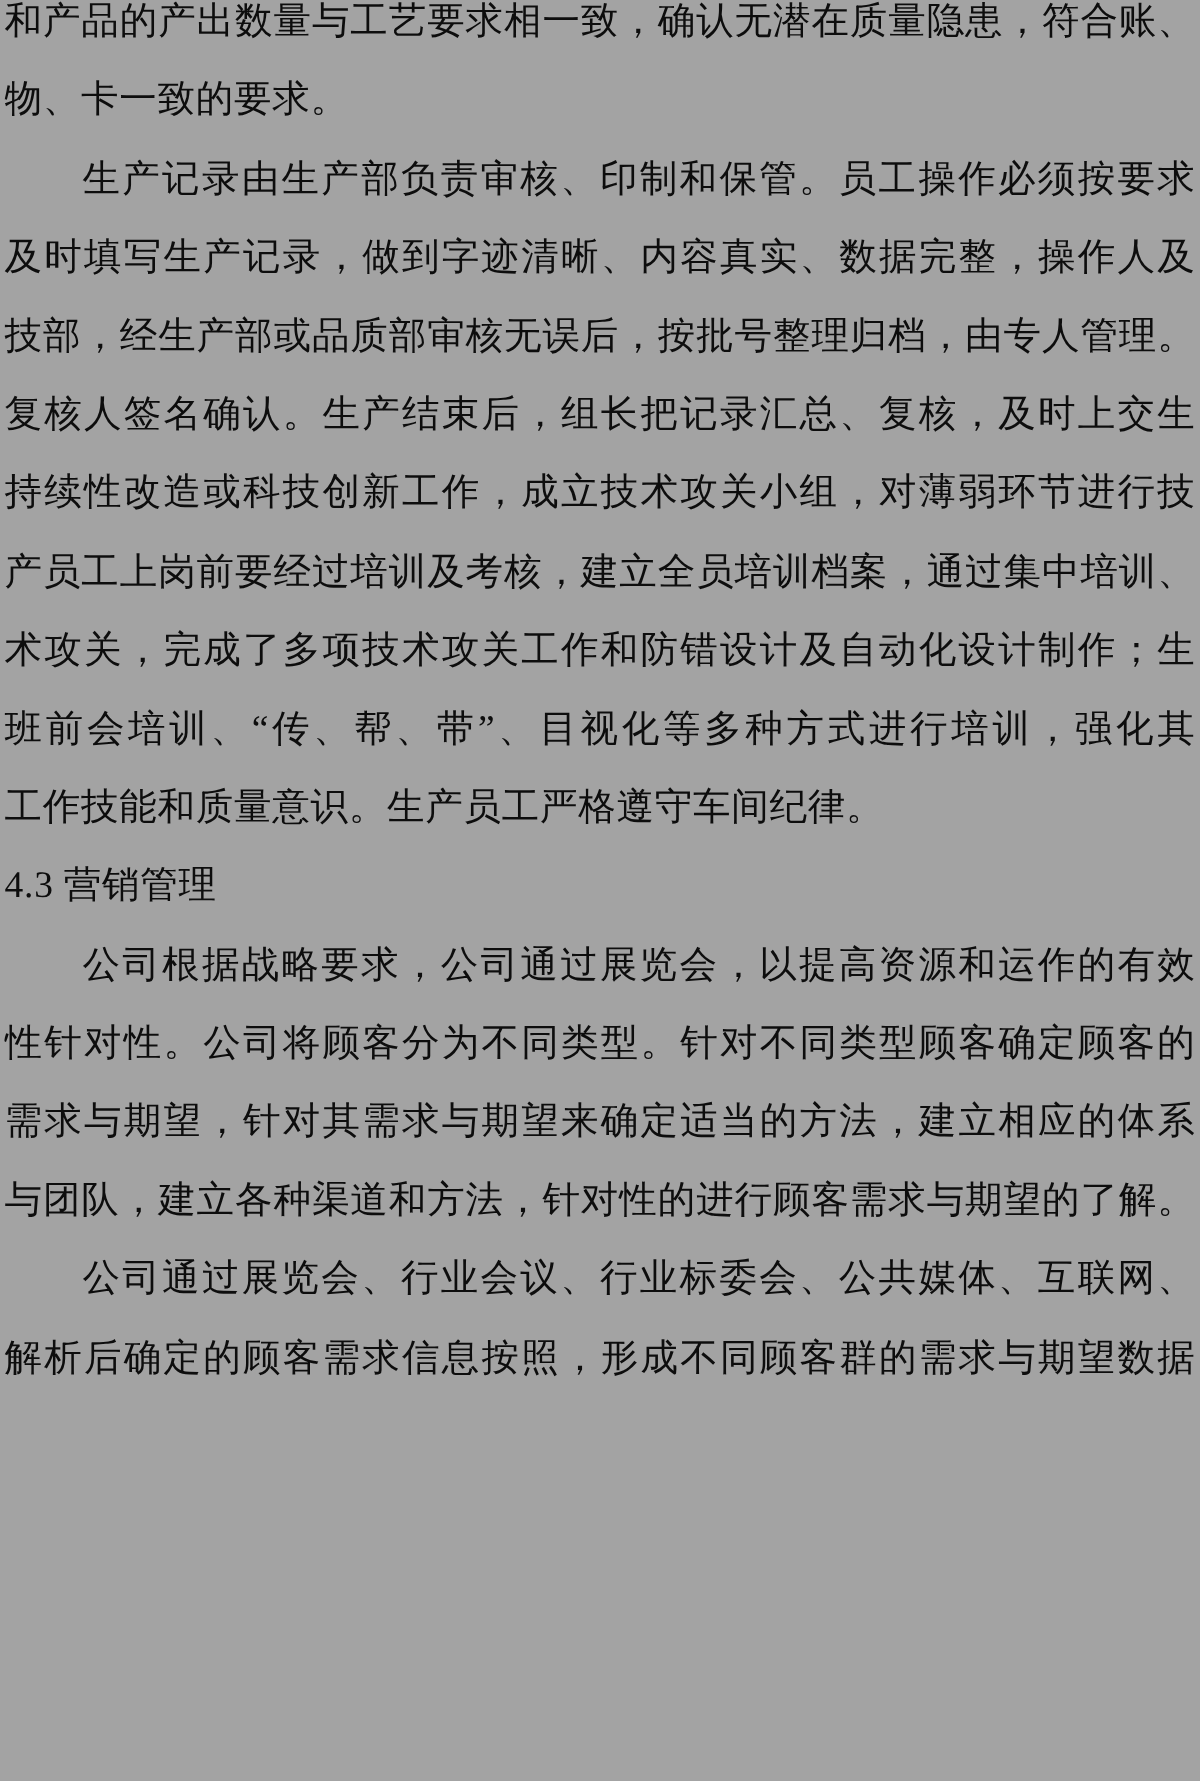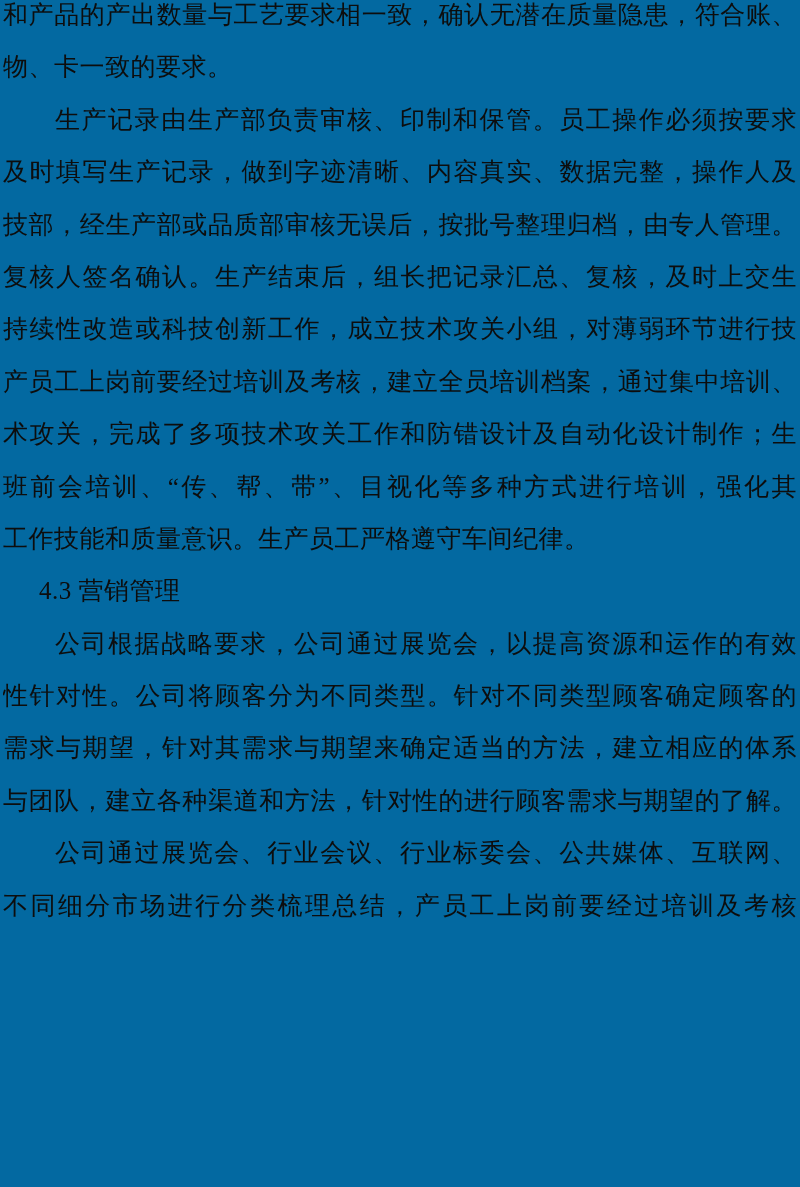--- a/index.html
+++ b/index.html
@@ -4,21 +4,21 @@
 <style>
   html, body {
     margin: 0;
     padding: 0;
     background: #ffffff;
   }
   .page {
     position: relative;
     width: 800px;
     height: 1187px;
-    background: #0369a1;
+    background: #a3a3a3;
     overflow: hidden;
     font-family: "Liberation Serif", "DejaVu Serif", serif;
     color: #0d0d0d;
   }
   .body-text {
     position: absolute;
     top: -11px;
     left: 0;
     width: 794px;
     padding: 0 3px;
@@ -35,21 +35,20 @@
   }
   .just {
     text-align-last: justify;
   }
   .indent {
     padding-left: 52px;
   }
   .heading {
     text-align: center;
     text-align-last: left;
-    margin-left: 36px;
   }
   .footer {
     position: absolute;
     top: 1184px;
     left: 0;
     width: 800px;
     text-align: center;
     font-size: 22px;
     line-height: 34px;
     font-style: italic;
@@ -70,19 +69,19 @@
     <div class="line just">产员工上岗前要经过培训及考核，建立全员培训档案，通过集中培训、</div>
     <div class="line just">术攻关，完成了多项技术攻关工作和防错设计及自动化设计制作；生</div>
     <div class="line just">班前会培训、“传、帮、带”、目视化等多种方式进行培训，强化其</div>
     <div class="line">工作技能和质量意识。生产员工严格遵守车间纪律。</div>
     <div class="line heading">4.3 营销管理</div>
     <div class="line just indent">公司根据战略要求，公司通过展览会，以提高资源和运作的有效</div>
     <div class="line just">性针对性。公司将顾客分为不同类型。针对不同类型顾客确定顾客的</div>
     <div class="line just">需求与期望，针对其需求与期望来确定适当的方法，建立相应的体系</div>
     <div class="line just">与团队，建立各种渠道和方法，针对性的进行顾客需求与期望的了解。</div>
     <div class="line just indent">公司通过展览会、行业会议、行业标委会、公共媒体、互联网、</div>
-    <div class="line just">不同细分市场进行分类梳理总结，产员工上岗前要经过培训及考核</div>
+    <div class="line just">解析后确定的顾客需求信息按照，形成不同顾客群的需求与期望数据</div>
   </div>
 
   <div class="footer">
     <span>14</span>
   </div>
 </div>
 
 </body></html>

